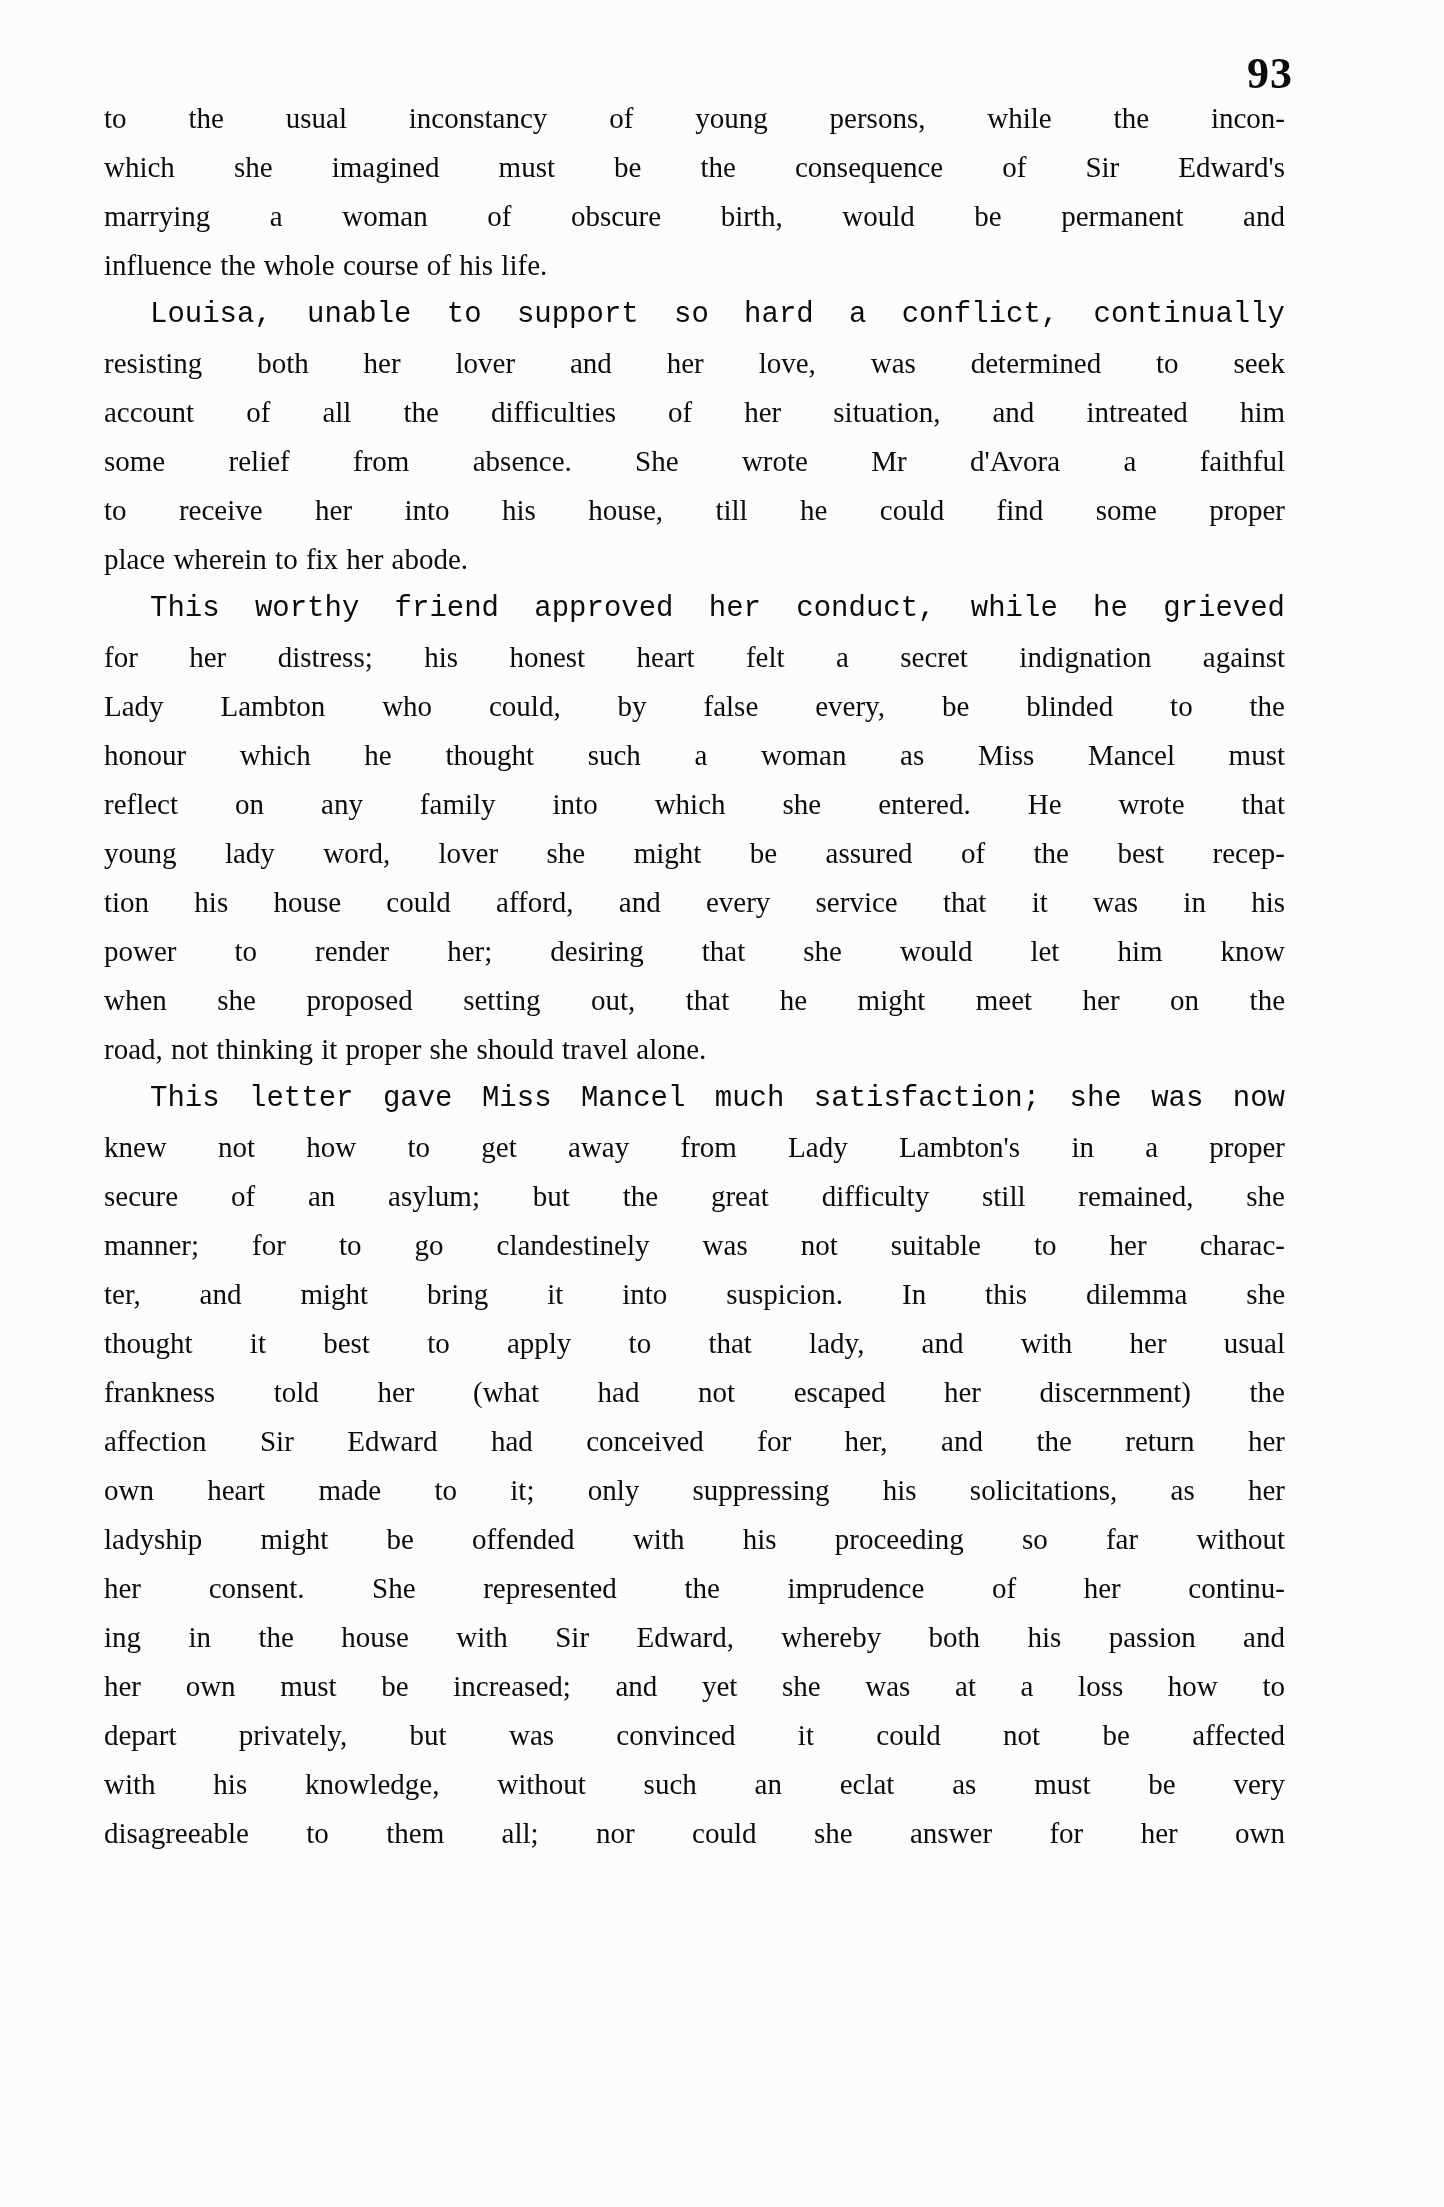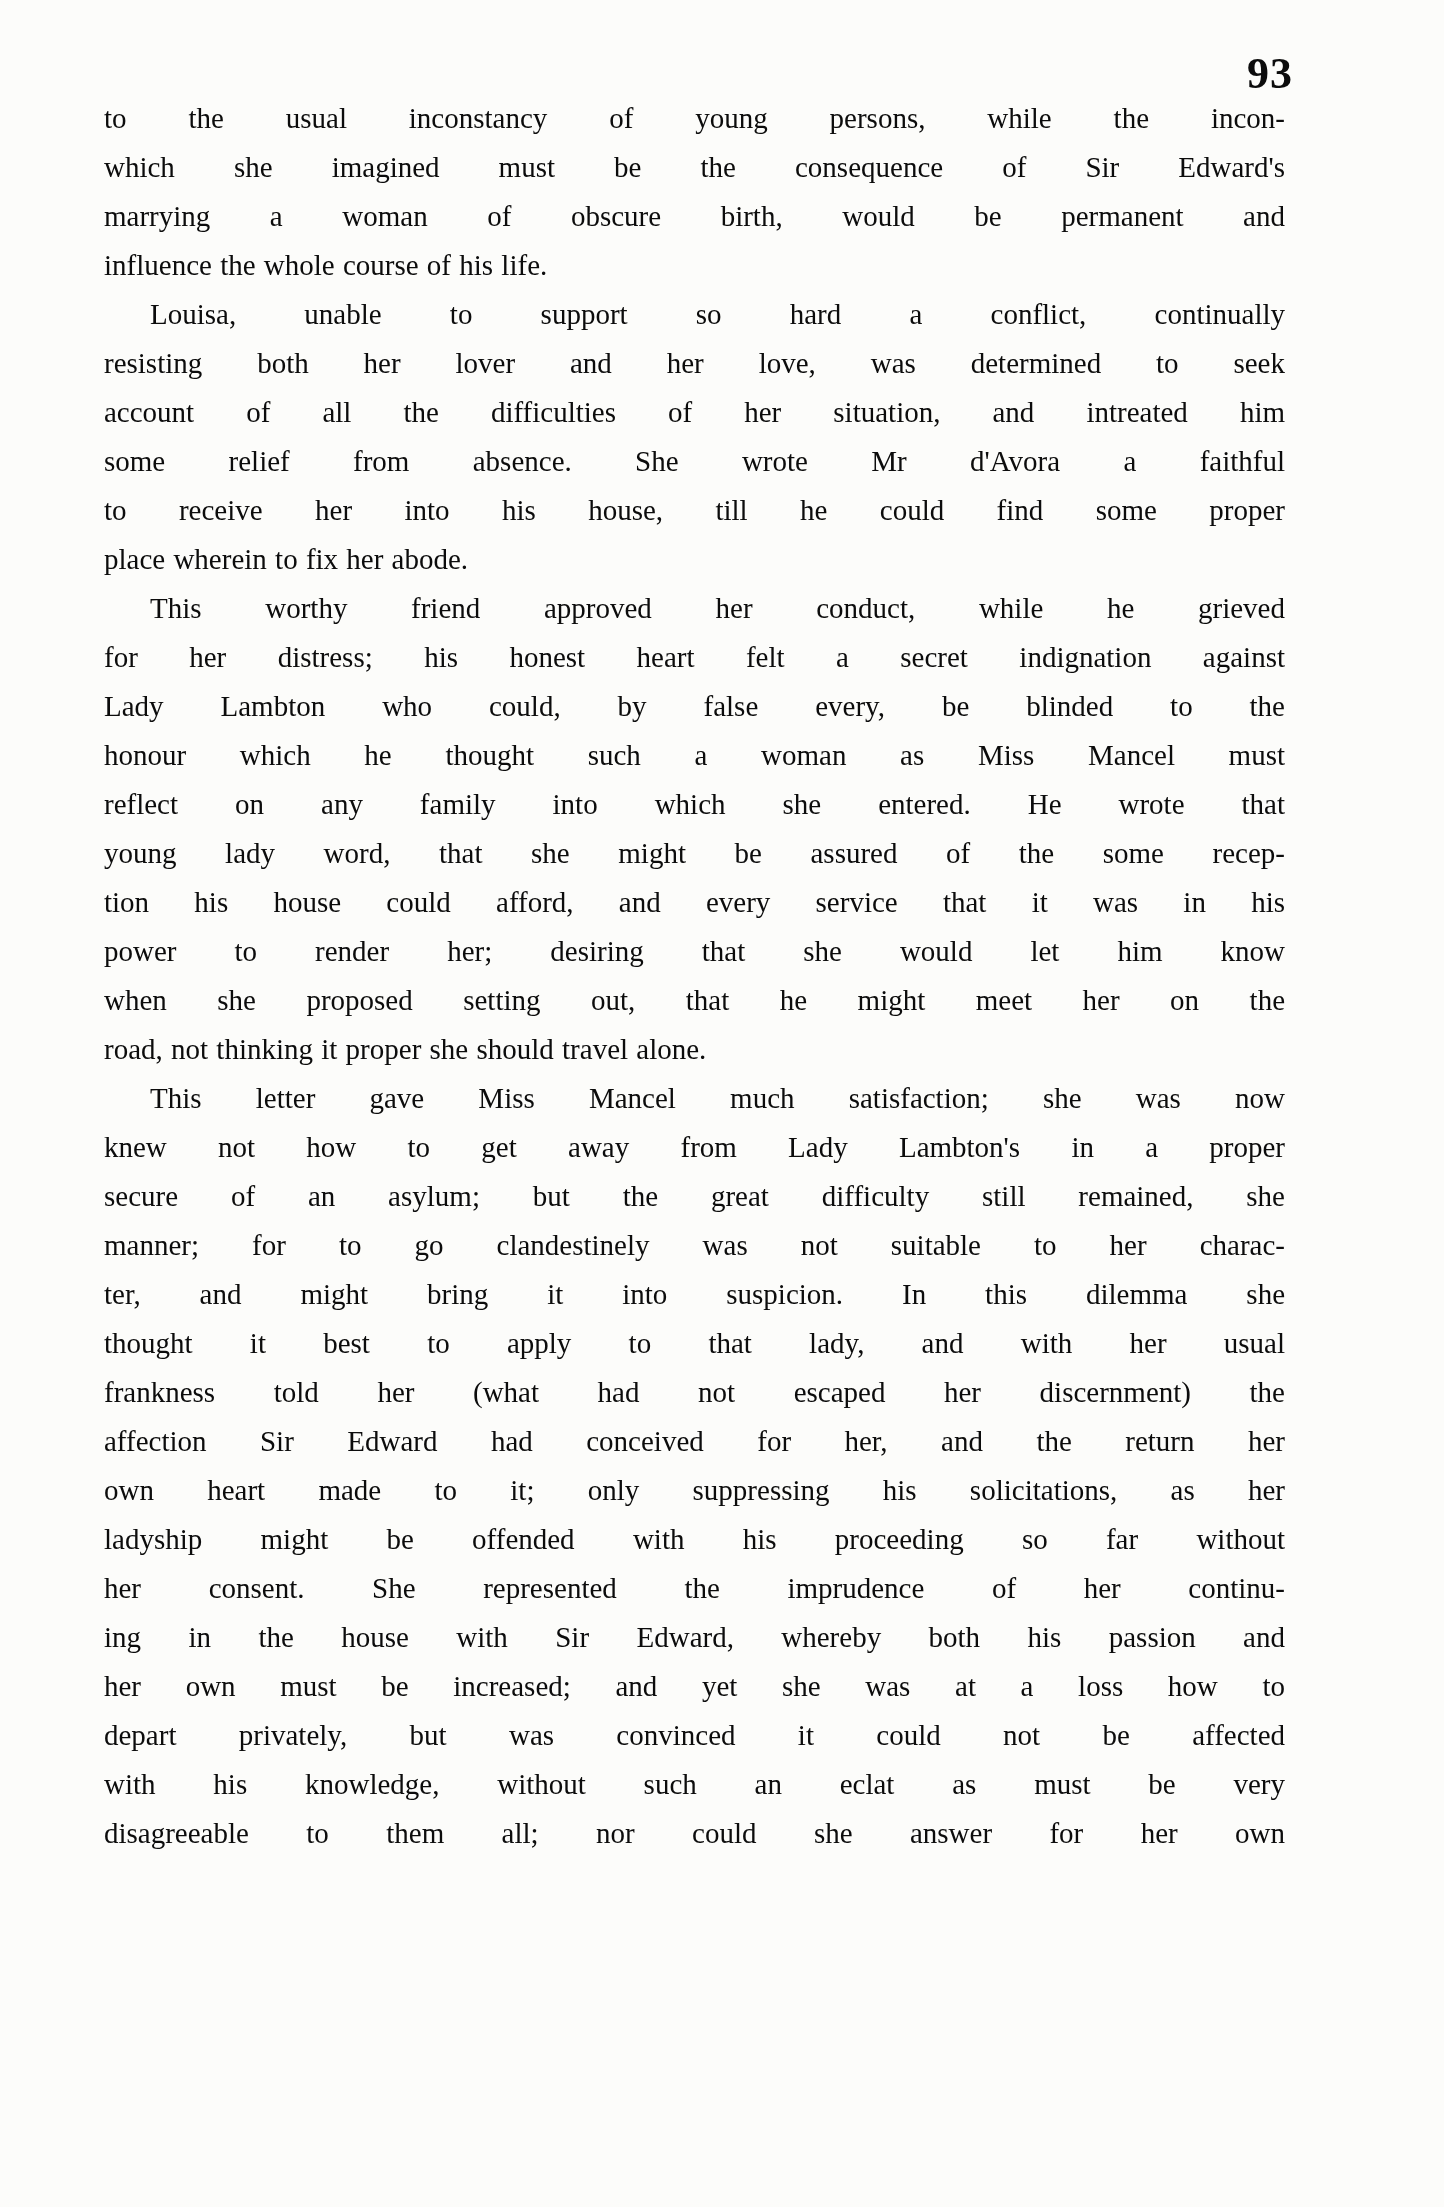--- a/index.html
+++ b/index.html
@@ -40,20 +40,21 @@
     padding: 0;
   }
   .line {
     height: 49px;
     text-align: justify;
     text-align-last: justify;
     word-spacing: 1px;
   }
   .line.indented {
     text-indent: 46px;
+    font-family: Liberation Mono, monospace;
   }
   .line.endline {
     text-align-last: left;
   }
 </style>
 </head>
 <body>
 
 <div class="page">
   <div class="page-number">93</div>
@@ -71,21 +72,21 @@
         <div class="line">some relief from absence. She wrote Mr d'Avora a faithful</div>
         <div class="line">to receive her into his house, till he could find some proper</div>
         <div class="line endline">place wherein to fix her abode.</div>
       </div>
       <div class="paragraph">
         <div class="line indented">This worthy friend approved her conduct, while he grieved</div>
         <div class="line">for her distress; his honest heart felt a secret indignation against</div>
         <div class="line">Lady Lambton who could, by false every, be blinded to the</div>
         <div class="line">honour which he thought such a woman as Miss Mancel must</div>
         <div class="line">reflect on any family into which she entered. He wrote that</div>
-        <div class="line">young lady word, that she might be assured of the some recep-</div>
+        <div class="line">young lady word, lover she might be assured of the best recep-</div>
         <div class="line">tion his house could afford, and every service that it was in his</div>
         <div class="line">power to render her; desiring that she would let him know</div>
         <div class="line">when she proposed setting out, that he might meet her on the</div>
         <div class="line endline">road, not thinking it proper she should travel alone.</div>
       </div>
       <div class="paragraph">
         <div class="line indented">This letter gave Miss Mancel much satisfaction; she was now</div>
         <div class="line">knew not how to get away from Lady Lambton's in a proper</div>
         <div class="line">secure of an asylum; but the great difficulty still remained, she</div>
         <div class="line">manner; for to go clandestinely was not suitable to her charac-</div>

